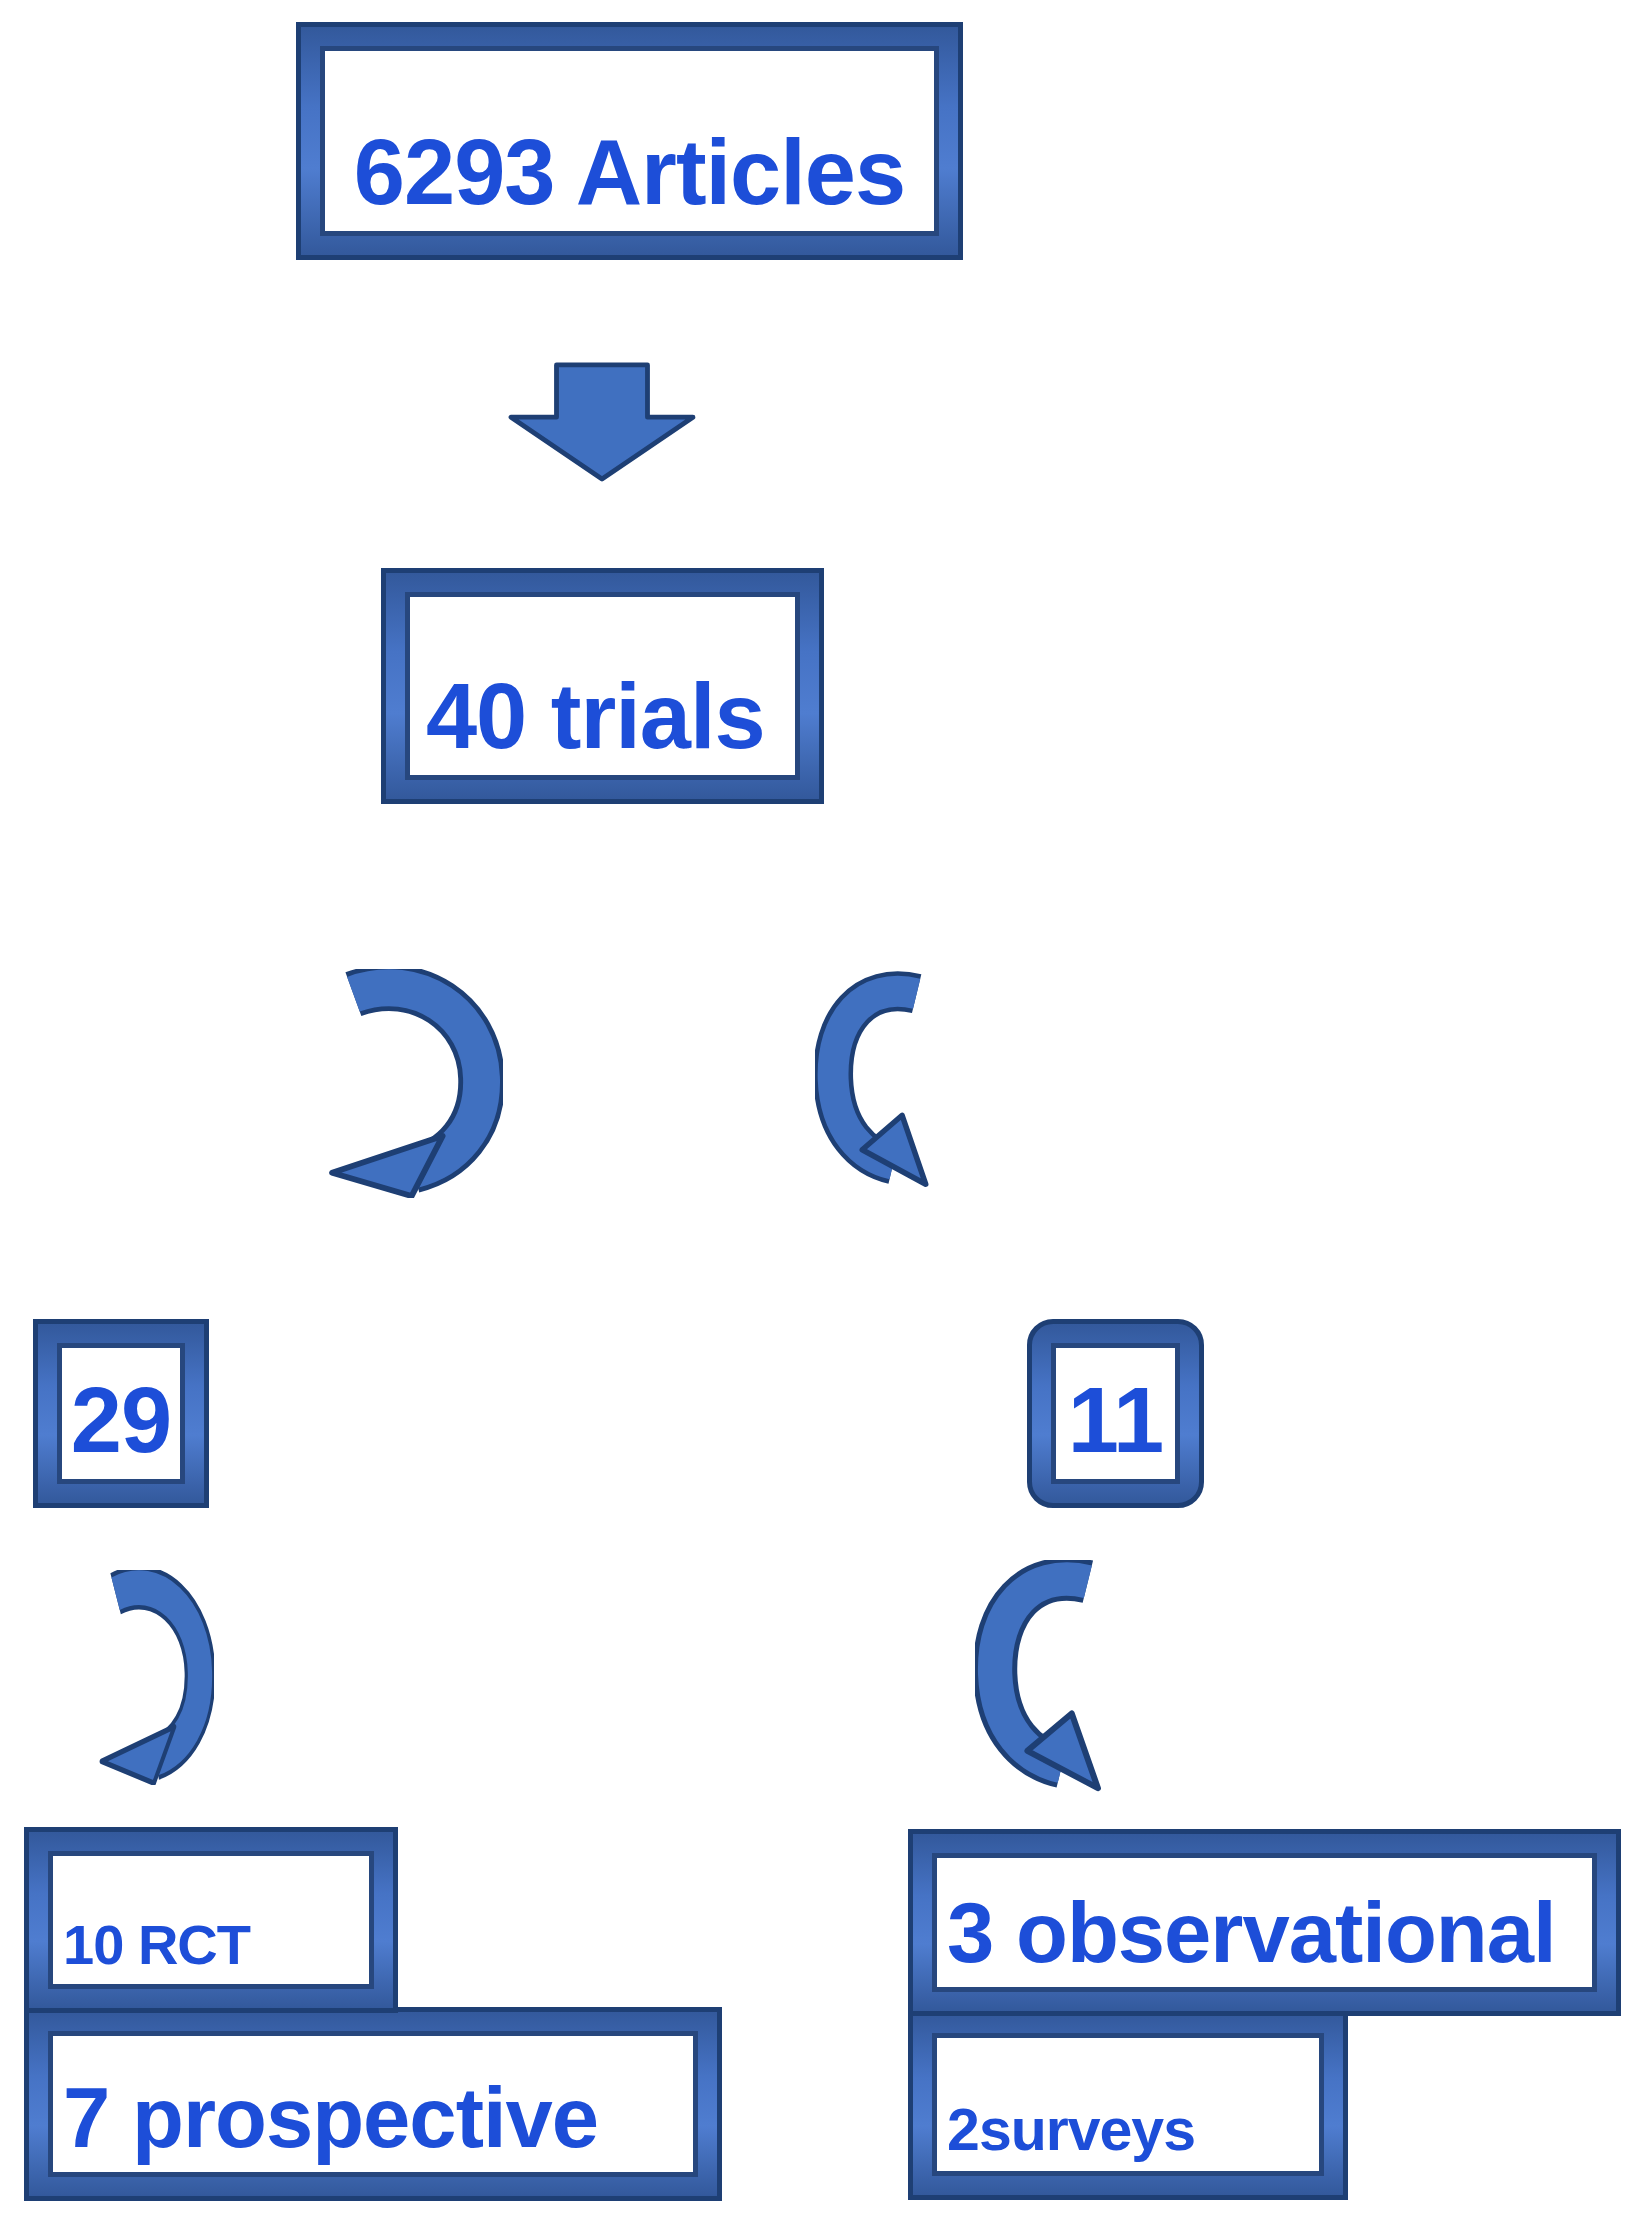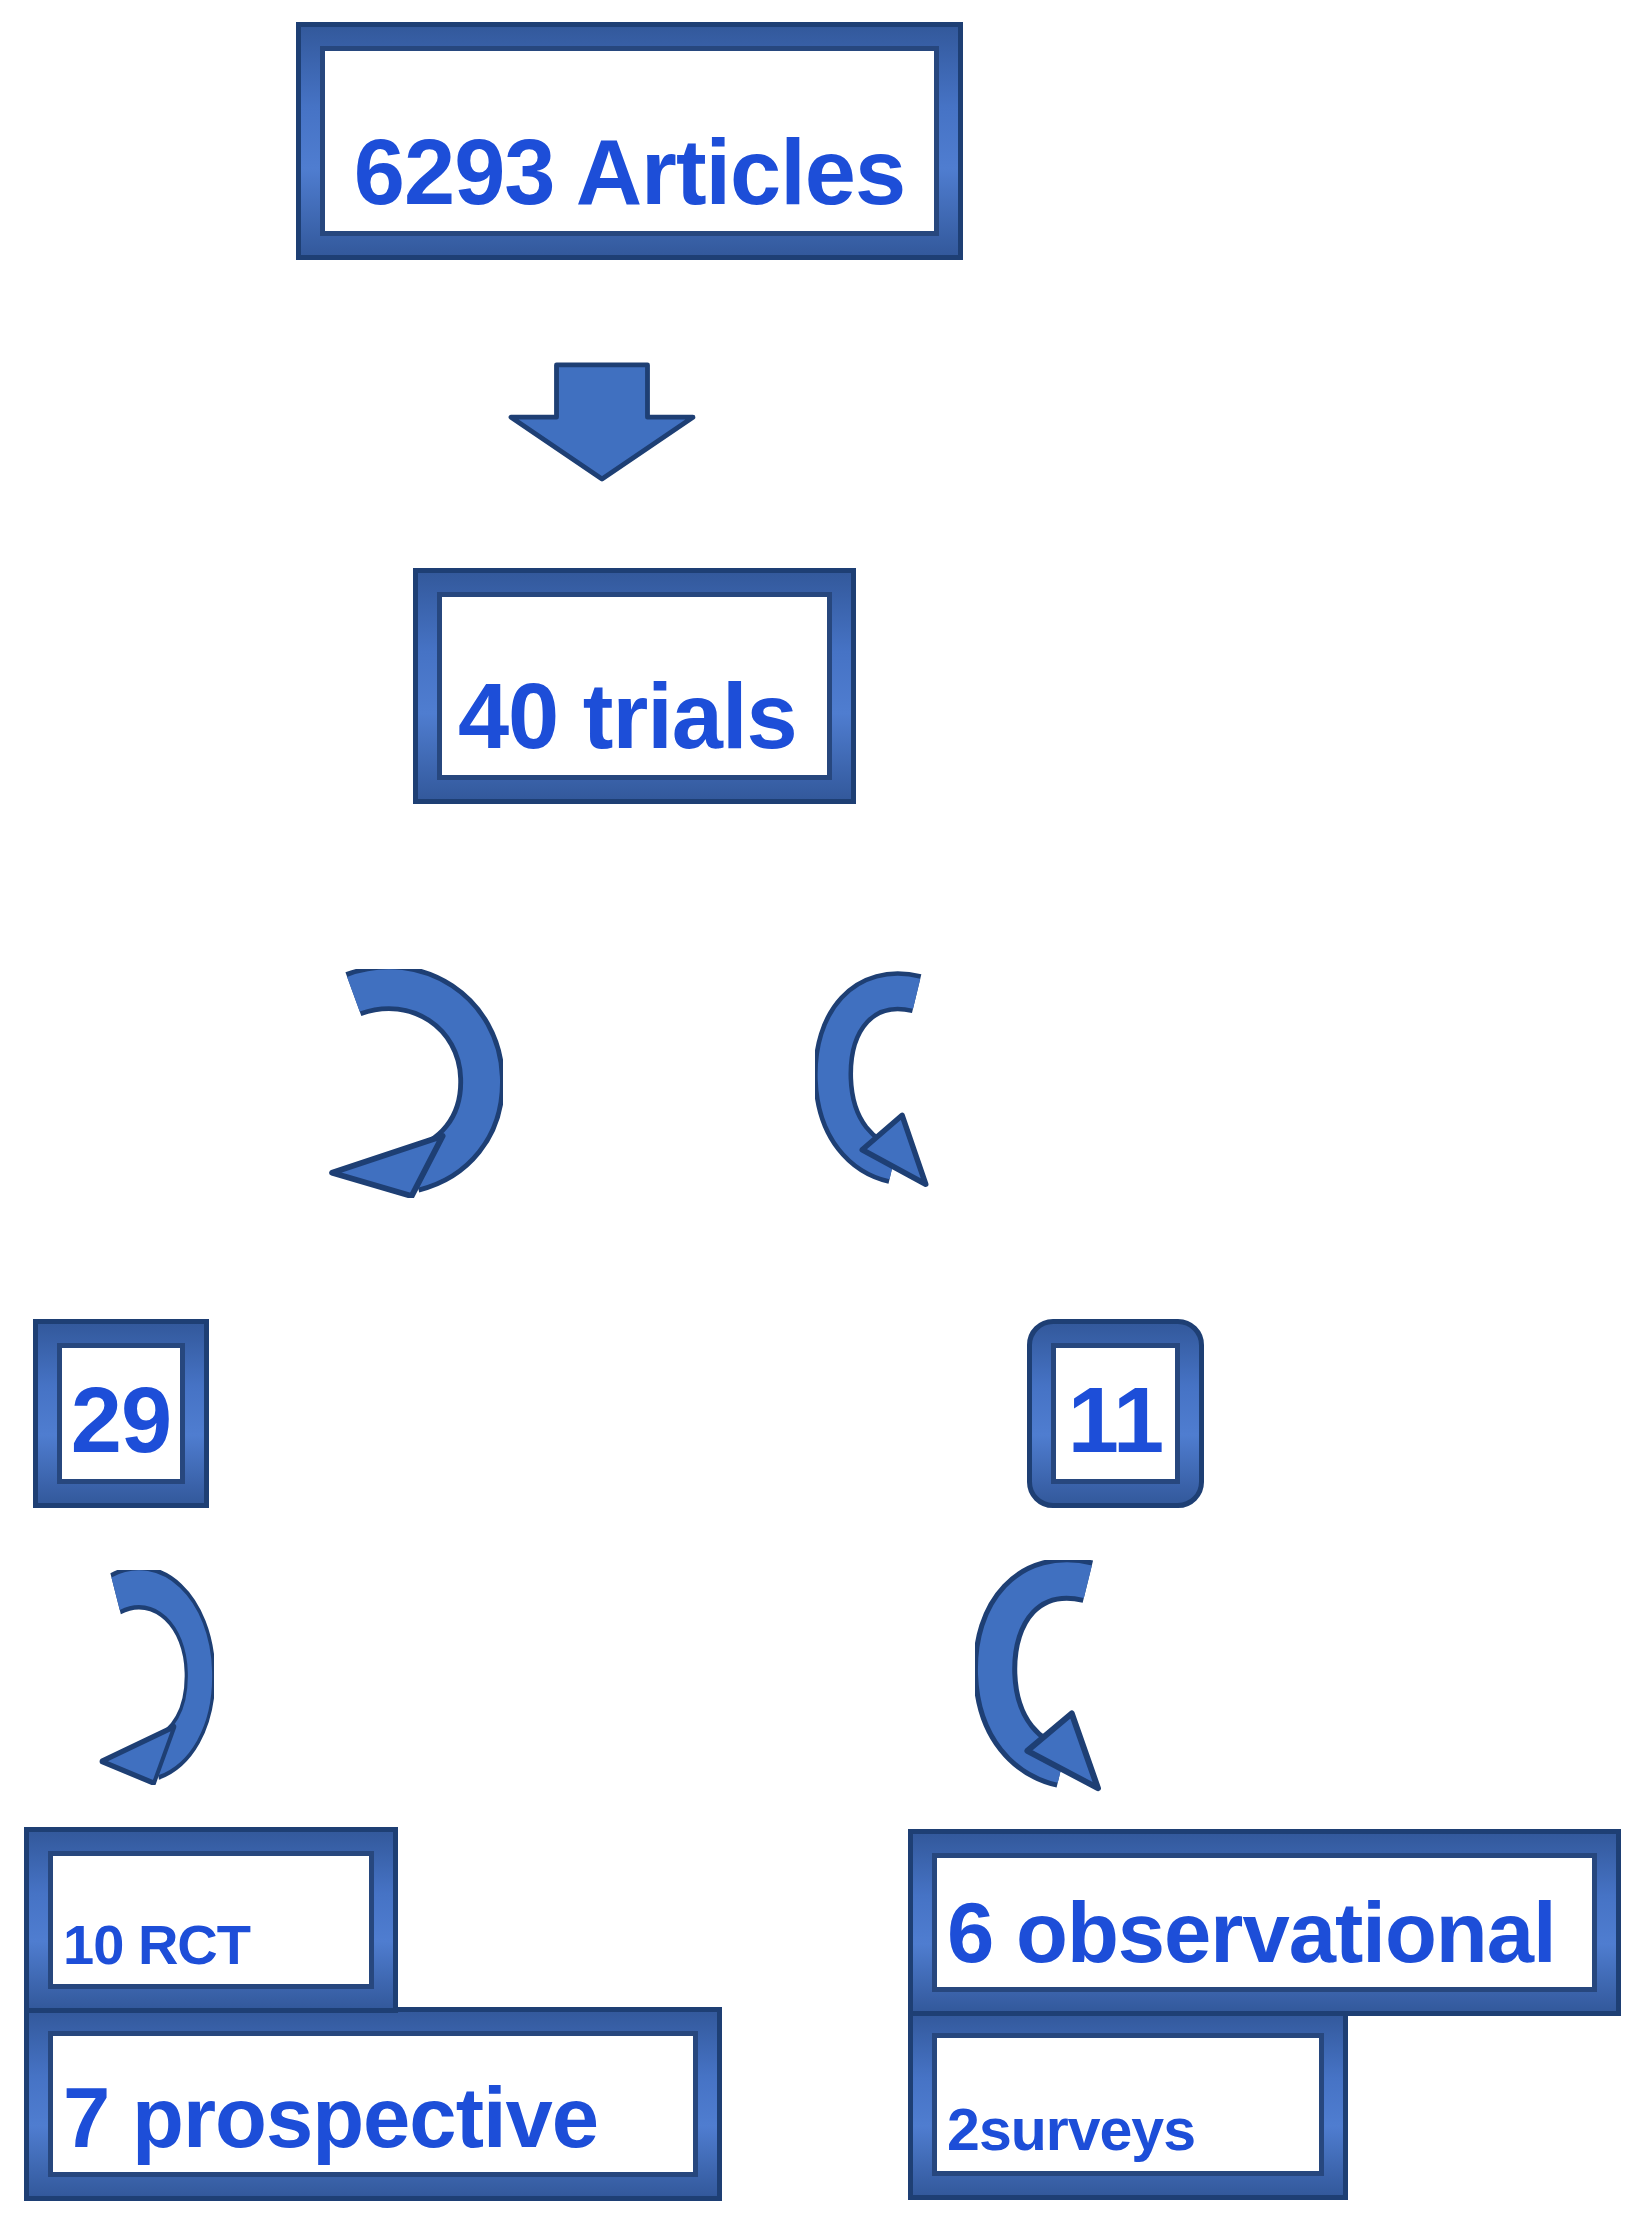--- a/index.html
+++ b/index.html
@@ -36,21 +36,21 @@
     white-space:nowrap;
     padding:0 3.9px 7.8px 9.7px;
     letter-spacing:-1px;
   }
   .center .core{justify-content:center;}
   .center .lbl{padding-left:0;padding-right:0;}
 
   
   .n-articles      {left:296px; top:22px;   width:667px; height:238px;}
   .n-articles .lbl {font-size:92px;}
-  .n-trials        {left:381px; top:568px;  width:443px; height:236px;margin-left:32px;}
+  .n-trials        {left:381px; top:568px;  width:443px; height:236px;}
   .n-trials .lbl   {font-size:92px; padding-left:15.5px;}
   .n-29            {left:33px;  top:1319px; width:176px; height:189px;text-align:right;}
   .n-29 .lbl       {font-size:92px;}
   .n-11            {left:1027px;top:1319px; width:177px; height:189px;border-radius:26px;}
   .n-11 .lbl       {font-size:92px;}
   .n-rct           {left:24px;  top:1827px; width:374px; height:186px; z-index:3;}
   .n-rct .lbl      {font-size:56px;}
   .n-prospective   {left:24px;  top:2007px; width:698px; height:194px; z-index:2;}
   .n-prospective .lbl{font-size:85px;}
   .n-observational {left:908px; top:1829px; width:713px; height:187px; z-index:3;}
@@ -133,18 +133,18 @@
     </div>
   </div>
 
   <div class="fbox n-surveys">
     <div class="core">
       <span class="lbl">2surveys</span>
     </div>
   </div>
   <div class="fbox n-observational">
     <div class="core">
-      <span class="lbl">6 observational</span>
+      <span class="lbl">3 observational</span>
     </div>
   </div>
 
 </div>
 
 
 </body></html>

